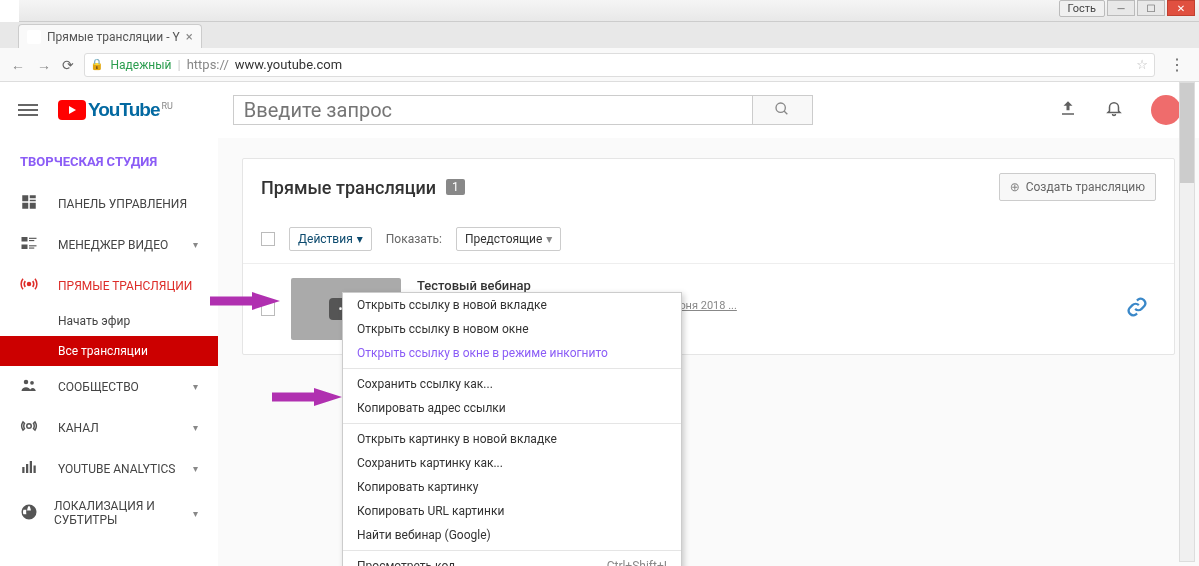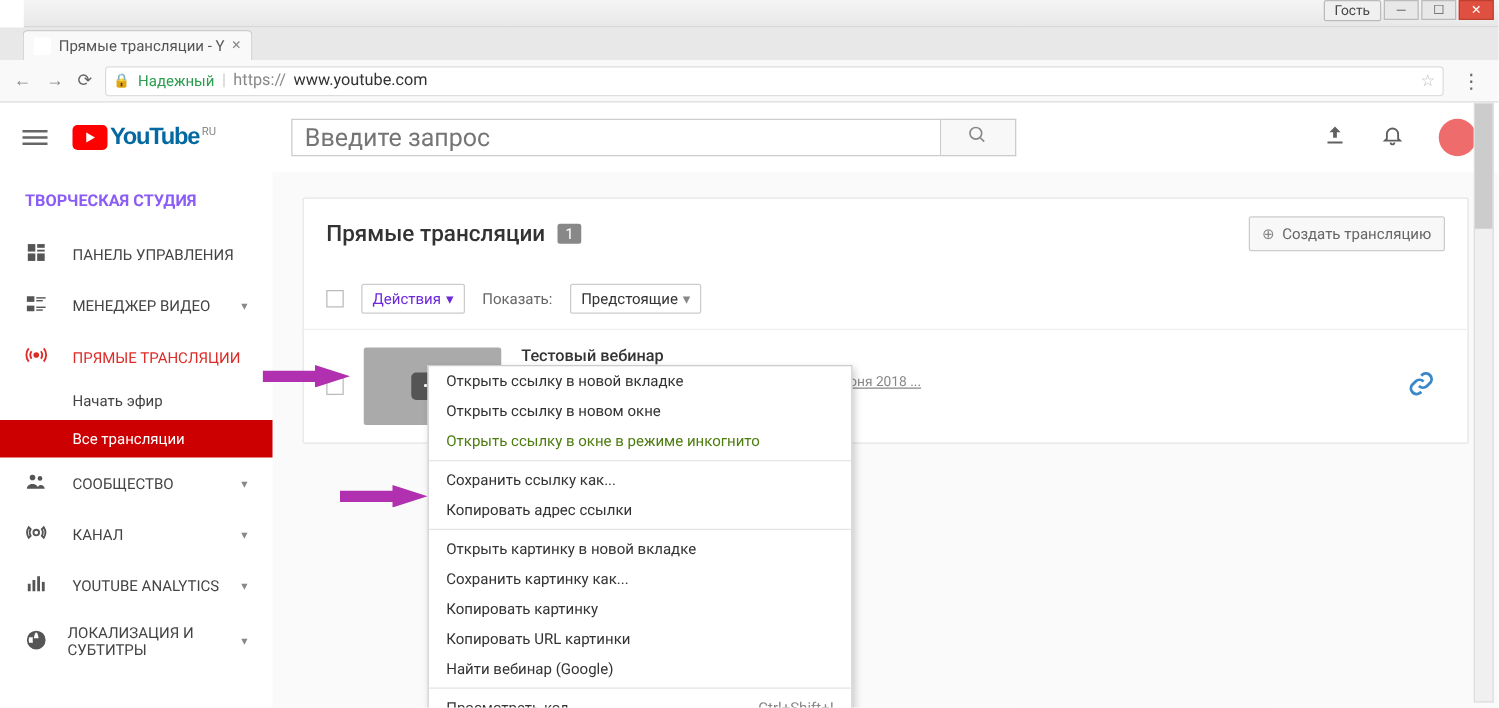--- a/index.html
+++ b/index.html
@@ -64,38 +64,38 @@
 .main { flex: 1; padding: 20px 24px; }
 .card { background: #fff; border: 1px solid #e5e5e5; border-radius: 2px; }
 .page-hdr { display: flex; align-items: center; padding: 14px 18px; }
 .page-title { font-size: 18px; font-weight: 500; color: #333; }
 .count-badge { background: #888; color: #fff; font-size: 12px; padding: 1px 6px; border-radius: 2px; margin-left: 10px; }
 .create-btn { margin-left: auto; border: 1px solid #ccc; background: #f8f8f8; padding: 6px 10px; font-size: 12px; color: #666; display: flex; align-items: center; gap: 6px; border-radius: 2px; }
 .plus-circ { color: #888; }
 
 .toolbar { display: flex; align-items: center; gap: 14px; padding: 12px 18px; border-bottom: 1px solid #eee; }
 .chk { width: 14px; height: 14px; border: 1px solid #bbb; }
-.drop { border: 1px solid #ccc; padding: 4px 8px; font-size: 12px; color: #6d28d9; display: flex; align-items: center; gap: 4px; border-radius: 2px; }
+.drop { border: 1px solid #ccc; padding: 4px 8px; font-size: 12px; color: #0c4a6e; display: flex; align-items: center; gap: 4px; border-radius: 2px; }
 .drop.active { color: #333; }
 .show-lbl { font-size: 12px; color: #666; }
 
 .item-row { display: flex; padding: 14px 18px; gap: 16px; align-items: flex-start; }
 .thumb { width: 110px; height: 62px; background: #aaa; border-radius: 2px; display: flex; align-items: center; justify-content: center; }
 .thumb-center { width: 34px; height: 22px; background: #555; border-radius: 4px; display: flex; align-items: center; justify-content: center; color: #fff; font-size: 12px; letter-spacing: 1px; }
 .item-info { flex: 1; }
 .item-title { font-size: 13px; font-weight: 500; color: #333; margin-bottom: 6px; }
 .item-meta { font-size: 11px; }
 .hangouts-tag { border: 1px solid #da552f; color: #da552f; padding: 1px 4px; font-size: 10px; }
 .start-time { color: #888; margin-left: 6px; text-decoration: underline; }
 .link-ico { color: #3a88c9; font-size: 18px; align-self: center; margin-right: 8px; }
 
 
 .ctx-menu { position: absolute; left: 342px; top: 292px; width: 340px; background: #fff; border: 1px solid #ccc; box-shadow: 2px 2px 6px rgba(0,0,0,0.2); font-size: 12px; z-index: 100; }
 .ctx-item { padding: 5px 14px; color: #333; cursor: pointer; display: flex; }
-.ctx-item.disabled { color: #4d7c0f; }
+.ctx-item.disabled { color: #8b5cf6; }
 .ctx-sep { height: 1px; background: #e5e5e5; margin: 3px 0; }
 .ctx-short { margin-left: auto; color: #888; }
 
 
 .arrow { position: absolute; z-index: 200; }
 .arrow-body { width: 70px; height: 18px; background: #b030b0; clip-path: polygon(0 25%, 60% 25%, 60% 0, 100% 50%, 60% 100%, 60% 75%, 0 75%); }
 
 
 .vscroll { position: absolute; right: 4px; top: 82px; width: 16px; bottom: 4px; background: #f0f0f0; border: 1px solid #ddd; }
 .vscroll-thumb { width: 100%; height: 100px; background: #ccc; }

